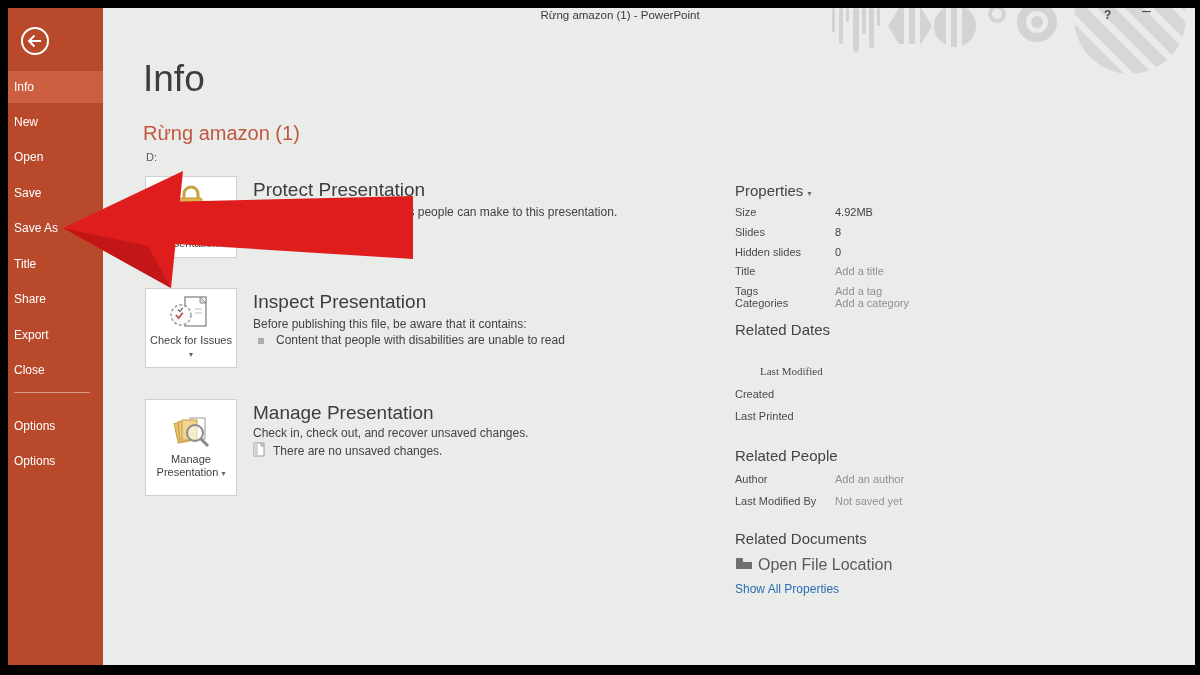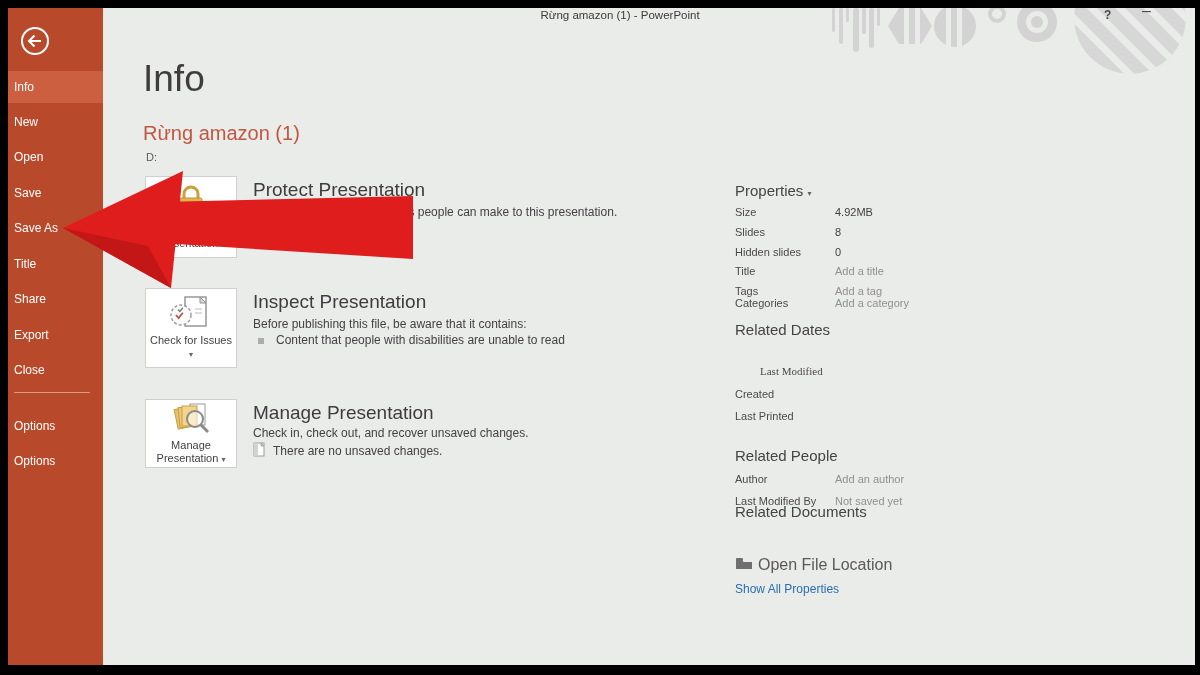--- a/index.html
+++ b/index.html
@@ -152,21 +152,21 @@
     <path d="M8 20 l2.6 3 4.2-5.2" fill="none" stroke="#b85450" stroke-width="1.8"></path>
     <path d="M10 14.5 l1.8 2 3-3.6" fill="none" stroke="#777" stroke-width="1.4"></path>
   </svg>
   <span class="lbl"><span>Check for Issues</span> <span class="caret">▾</span></span>
 </div>
 <div class="abs sec-h" style="left:253px;top:291px;">Inspect Presentation</div>
 <div class="abs desc" style="left:253px;top:317px;width:430px;">Before publishing this file, be aware that it contains:</div>
 <div class="abs bullet-sq" style="left:258px;top:338px;"></div>
 <div class="abs desc" style="left:276px;top:333px;width:420px;">Content that people with disabilities are unable to read</div>
 
-<div class="abs action-btn" style="left:145px;top:399px;width:92px;height:69px;">
+<div class="abs action-btn" style="left:145px;top:399px;width:92px;height:97px;">
   <svg width="46" height="34" viewBox="0 0 46 34">
     <rect x="22" y="2" width="15" height="21" fill="#fff" stroke="#9a9a9a"></rect>
     <rect x="8" y="6" width="15" height="20" fill="#e8c16a" stroke="#c79f47" transform="rotate(-12 15 16)"></rect>
     <rect x="11" y="5" width="15" height="20" fill="#edc878" stroke="#c79f47" transform="rotate(-6 18 15)"></rect>
     <rect x="14" y="4" width="15" height="20" fill="#f2d58d" stroke="#c79f47"></rect>
     <circle cx="27" cy="17" r="8" fill="rgba(255,255,255,.55)" stroke="#8a8a8a" stroke-width="2"></circle>
     <line x1="33" y1="23" x2="40" y2="30" stroke="#8a8a8a" stroke-width="3"></line>
   </svg>
   <span class="lbl"><span>Manage Presentation</span> <span class="caret">▾</span></span>
 </div>
@@ -201,21 +201,21 @@
   <span class="lab">Created</span></div>
 <div class="abs rp-row" style="left:735px;top:410px;">
   <span class="lab">Last Printed</span></div>
 
 <div class="abs rp-h" style="left:735px;top:447px;">Related People</div>
 <div class="abs rp-row" style="left:735px;top:473px;">
   <span class="lab">Author</span><span class="val muted">Add an author</span></div>
 <div class="abs rp-row" style="left:735px;top:495px;">
   <span class="lab">Last Modified By</span><span class="val muted">Not saved yet</span></div>
 
-<div class="abs rp-h" style="left:735px;top:503px;">Related Documents</div>
+<div class="abs rp-h" style="left:735px;top:530px;">Related Documents</div>
 <svg class="abs" style="left:736px;top:558px;z-index:3;" width="16" height="11" viewBox="0 0 16 11">
   <path d="M0 2 h6 l1.5 2 H16 v8 H0 z" fill="#6f6f6f"></path>
   <rect x="0" y="0" width="7" height="3" rx="1" fill="#6f6f6f"></rect>
 </svg>
 <div class="abs open-loc" style="left:758px;top:556px;">Open File Location</div>
 <div class="abs link-blue" style="left:735px;top:582px;">Show All Properties</div>
 
 <svg class="abs arrow-overlay" viewBox="0 0 1200 675">
   <polygon points="160,202 413,196 413,259 160,243" fill="#df1d1d"></polygon>
   <polygon points="63,228 183,171 171,288" fill="#df1d1d"></polygon>

